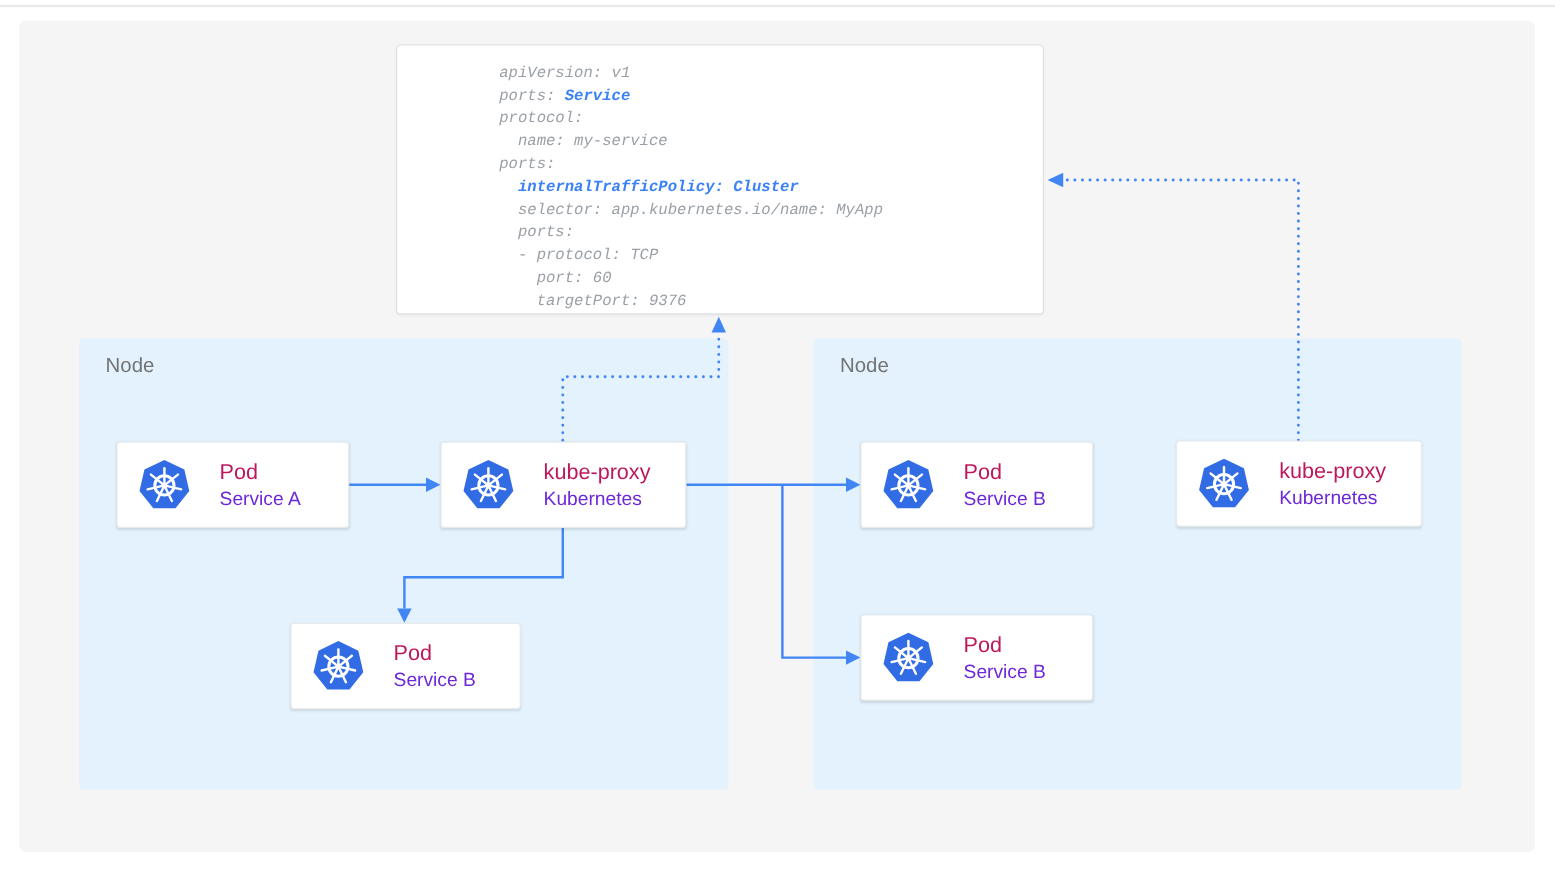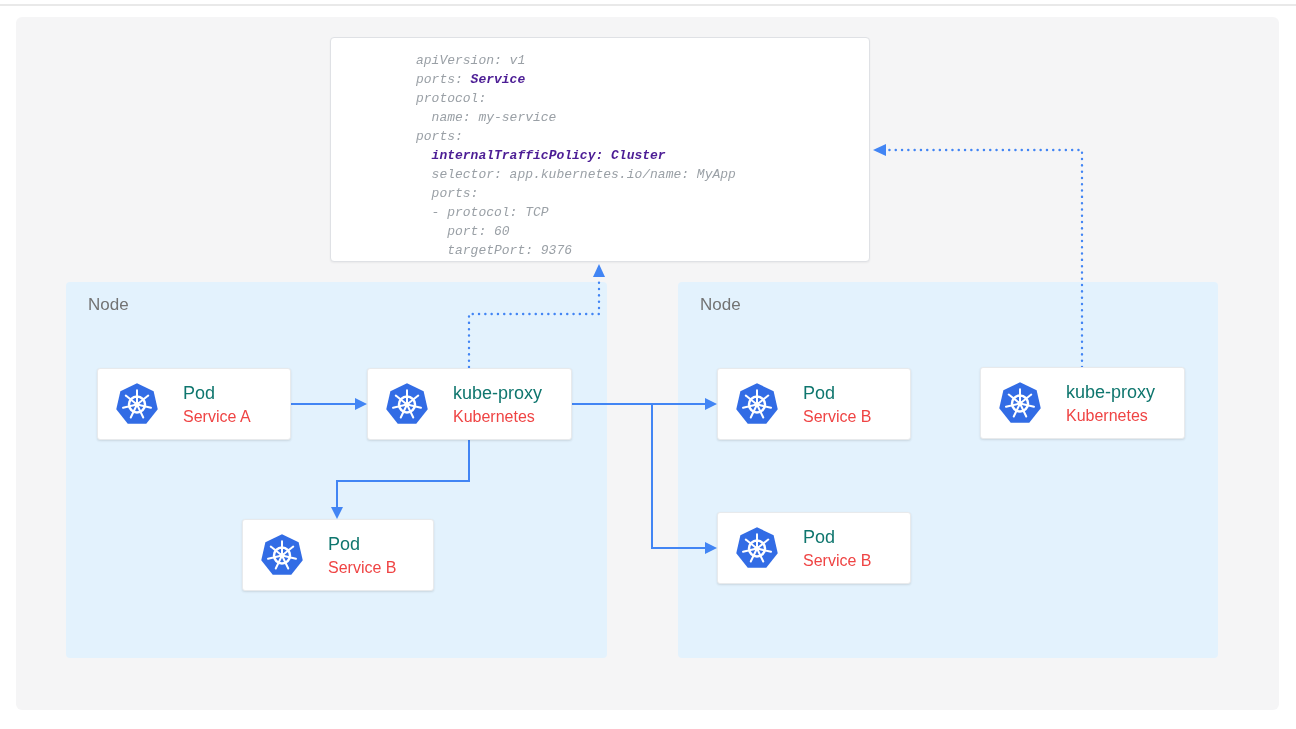--- a/index.html
+++ b/index.html
@@ -15,39 +15,39 @@
   .yaml-card{
     position:absolute;left:330px;top:37px;width:540px;height:225px;box-sizing:border-box;
     background:#ffffff;border:1px solid #dfe1e5;border-radius:4px;
     box-shadow:0 1px 2px rgba(0,0,0,0.05);
   }
   .yaml-code{
     position:absolute;left:85px;top:13px;margin:0;
     font-family:"Liberation Mono", monospace;font-style:italic;
     font-size:13px;line-height:19px;color:#9aa0a6;white-space:pre;
   }
-  .yaml-code .b{font-weight:bold;color:#4c1d95;}
+  .yaml-code .b{font-weight:bold;color:#3b82f6;}
 
   
   .node{position:absolute;top:282px;width:541px;height:376px;background:#e3f2fd;border-radius:4px;}
   .node-left{left:66px;}
   .node-right{left:678px;width:540px;}
   .node-label{position:absolute;left:22px;top:13px;font-size:17px;color:#737373;}
 
   
   .card{
     position:absolute;height:72px;box-sizing:border-box;background:#ffffff;border-radius:3px;
     border:1px solid #e8eaec;
     box-shadow:0 1px 2px rgba(60,64,67,0.15);
     display:flex;align-items:center;padding-left:16px;
   }
   .k8s-icon{width:46px;height:45px;display:inline-block;flex:0 0 auto;}
   .card-text{margin-left:23px;display:flex;flex-direction:column;}
-  .card-title{font-size:18px;color:#0f766e;line-height:22px;}
-  .card-subtitle{font-size:16px;color:#ef4444;line-height:21px;margin-top:2px;}
+  .card-title{font-size:18px;color:#be185d;line-height:22px;}
+  .card-subtitle{font-size:16px;color:#6d28d9;line-height:21px;margin-top:2px;}
 
   .arrow-layer{position:absolute;left:0;top:0;width:1296px;height:729px;pointer-events:none;}
 </style>
 </head>
 <body>
 
 <div class="top-rule"></div>
 <div class="panel"></div>
 
 <div class="node node-left">

